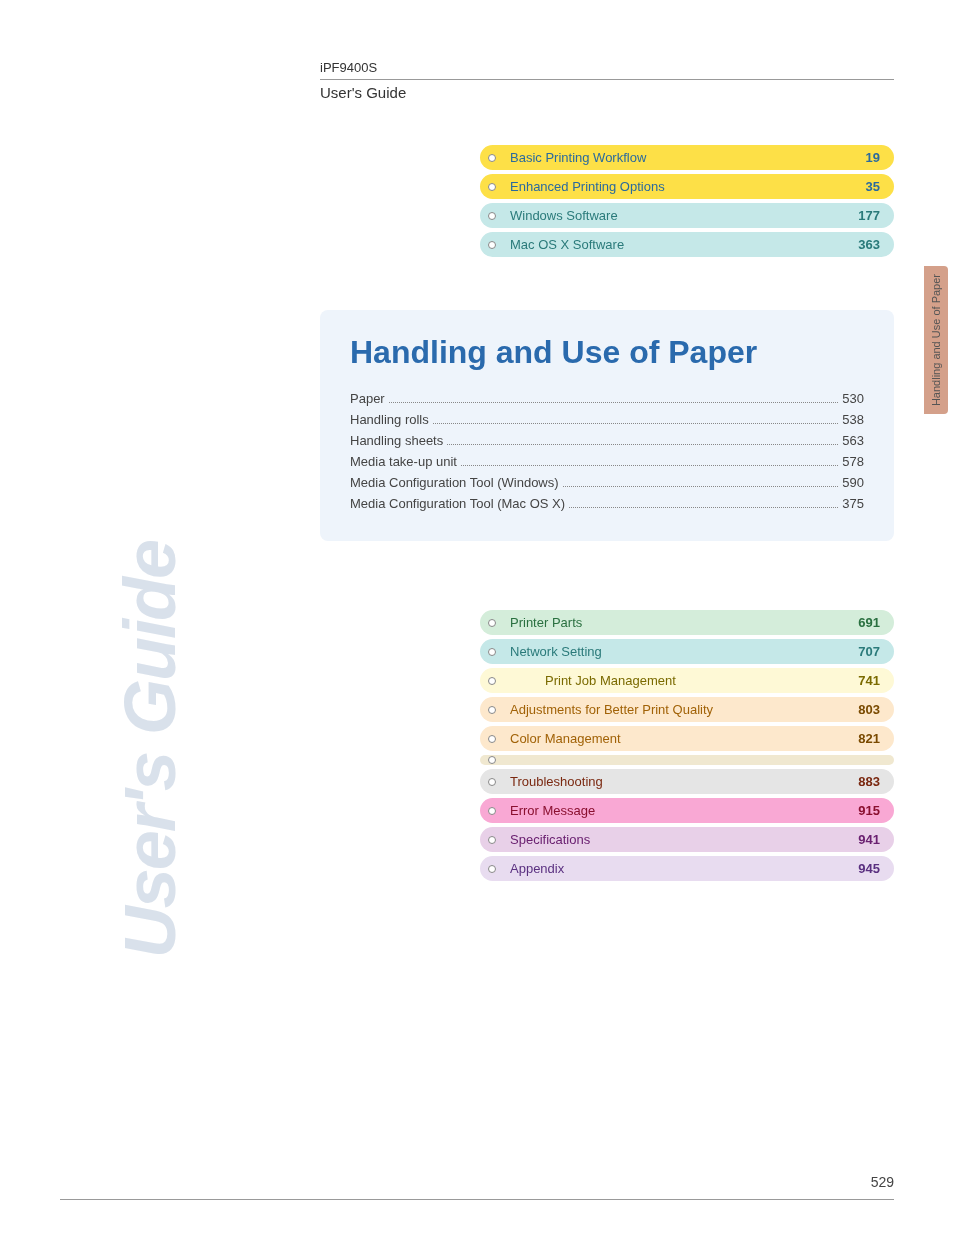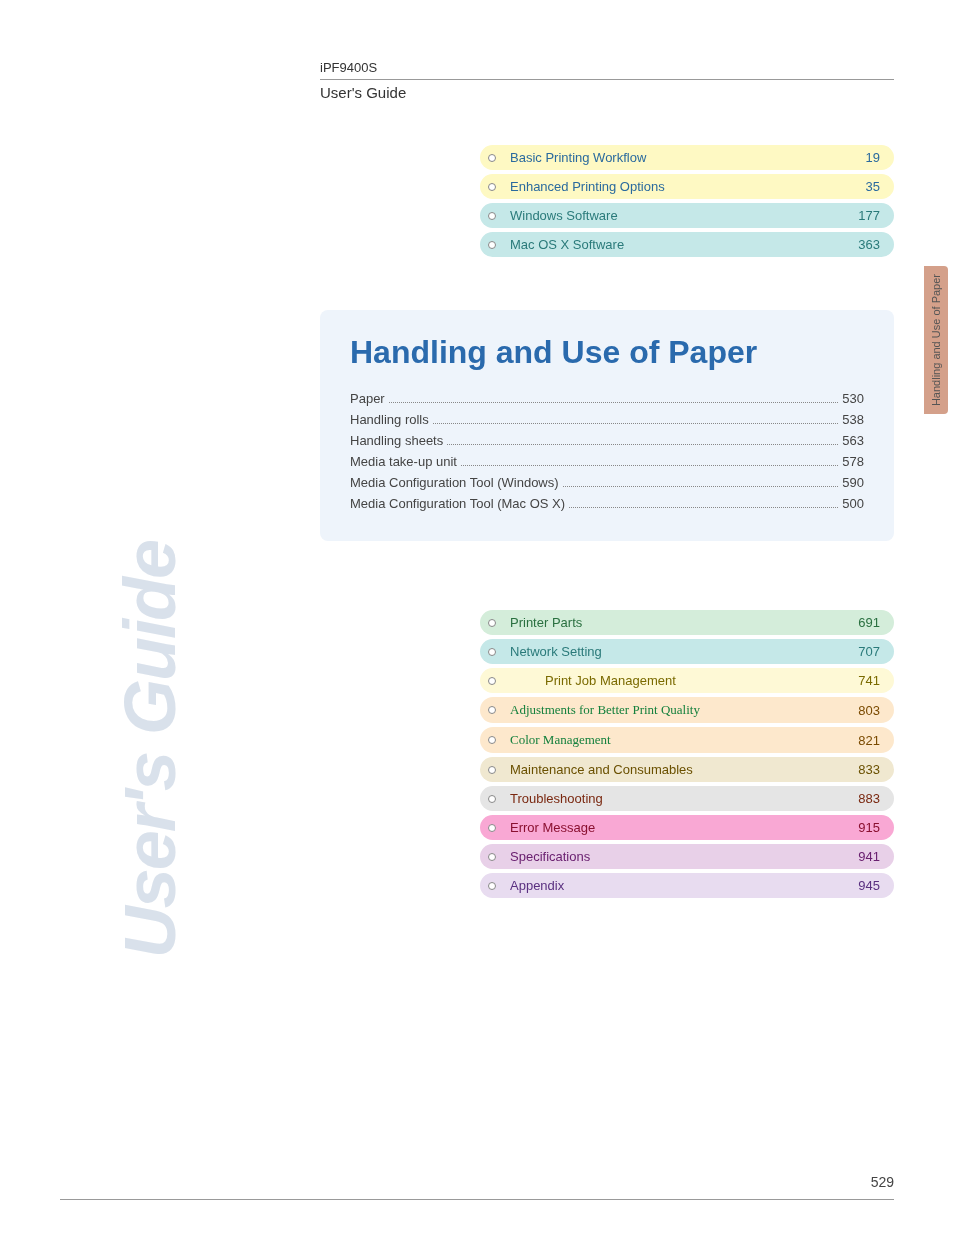--- a/index.html
+++ b/index.html
@@ -63,21 +63,21 @@
       justify-content: space-between;
       position: relative;
     }
 
     .nav-item-label {
       font-size: 13px;
     }
 
     .nav-item-page {
       font-size: 13px;
-      font-weight: normal;
+      font-weight: bold;
     }
 
     .nav-item-dot {
       width: 8px;
       height: 8px;
       border-radius: 50%;
       border: 1px solid #888;
       position: absolute;
       left: 8px;
       top: 50%;
@@ -87,21 +87,21 @@
 
     .nav-item-inner {
       display: flex;
       align-items: center;
       justify-content: space-between;
       width: 100%;
       padding-left: 16px;
     }
 
     
-    .nav-blue { background-color: #fef9c3; text-align: right; }
+    .nav-blue { background-color: #fde047; text-align: right; }
     .nav-blue .nav-item-label { color: #2a6a9e; }
     .nav-blue .nav-item-page { color: #2a6a9e; }
 
     .nav-teal { background-color: #c5e8e8; }
     .nav-teal .nav-item-label { color: #2a7a7a; }
     .nav-teal .nav-item-page { color: #2a7a7a; }
 
     
     .main-section {
       position: absolute;
@@ -155,21 +155,21 @@
     
     .nav-green { background-color: #d4edda; }
     .nav-green .nav-item-label { color: #2a7040; }
     .nav-green .nav-item-page { color: #2a7040; }
 
     .nav-yellow { background-color: #fef9d6; }
     .nav-yellow .nav-item-label { color: #7a6a00; margin-left: 35px; }
     .nav-yellow .nav-item-page { color: #7a6a00; }
 
     .nav-orange { background-color: #fde8cc; }
-    .nav-orange .nav-item-label { color: #15803d; font-family: Liberation Serif, serif; }
+    .nav-orange .nav-item-label { color: #a16207; }
     .nav-orange .nav-item-page { color: #7a4a00; }
 
     .nav-lavender { background-color: #e8dcf0; }
     .nav-lavender .nav-item-label { color: #5a3080; }
     .nav-lavender .nav-item-page { color: #5a3080; }
 
     .nav-salmon { background-color: #e5e5e5; }
     .nav-salmon .nav-item-label { color: #7a2810; }
     .nav-salmon .nav-item-page { color: #7a2810; }
 
@@ -320,21 +320,21 @@
       <span class="toc-page">578</span>
     </div>
         <div class="toc-item">
       <span class="toc-label">Media Configuration Tool (Windows)</span>
       <span class="toc-dots"></span>
       <span class="toc-page">590</span>
     </div>
         <div class="toc-item">
       <span class="toc-label">Media Configuration Tool (Mac OS X)</span>
       <span class="toc-dots"></span>
-      <span class="toc-page">500</span>
+      <span class="toc-page">375</span>
     </div>
       </div>
   </div>
 
   <div class="bottom-nav-area" id="bottom-nav-container">
       <div class="nav-item nav-green">
       <span class="nav-item-dot"></span>
       <div class="nav-item-inner">
         <span class="nav-item-label">Printer Parts</span>
         <span class="nav-item-page">691</span>
@@ -363,24 +363,20 @@
     </div>
       <div class="nav-item nav-orange">
       <span class="nav-item-dot"></span>
       <div class="nav-item-inner">
         <span class="nav-item-label">Color Management</span>
         <span class="nav-item-page">821</span>
       </div>
     </div>
       <div class="nav-item nav-tan">
       <span class="nav-item-dot"></span>
-      <div class="nav-item-inner">
-        <span class="nav-item-label">Maintenance and Consumables</span>
-        <span class="nav-item-page">833</span>
-      </div>
     </div>
       <div class="nav-item nav-salmon">
       <span class="nav-item-dot"></span>
       <div class="nav-item-inner">
         <span class="nav-item-label">Troubleshooting</span>
         <span class="nav-item-page">883</span>
       </div>
     </div>
       <div class="nav-item nav-rose">
       <span class="nav-item-dot"></span>

